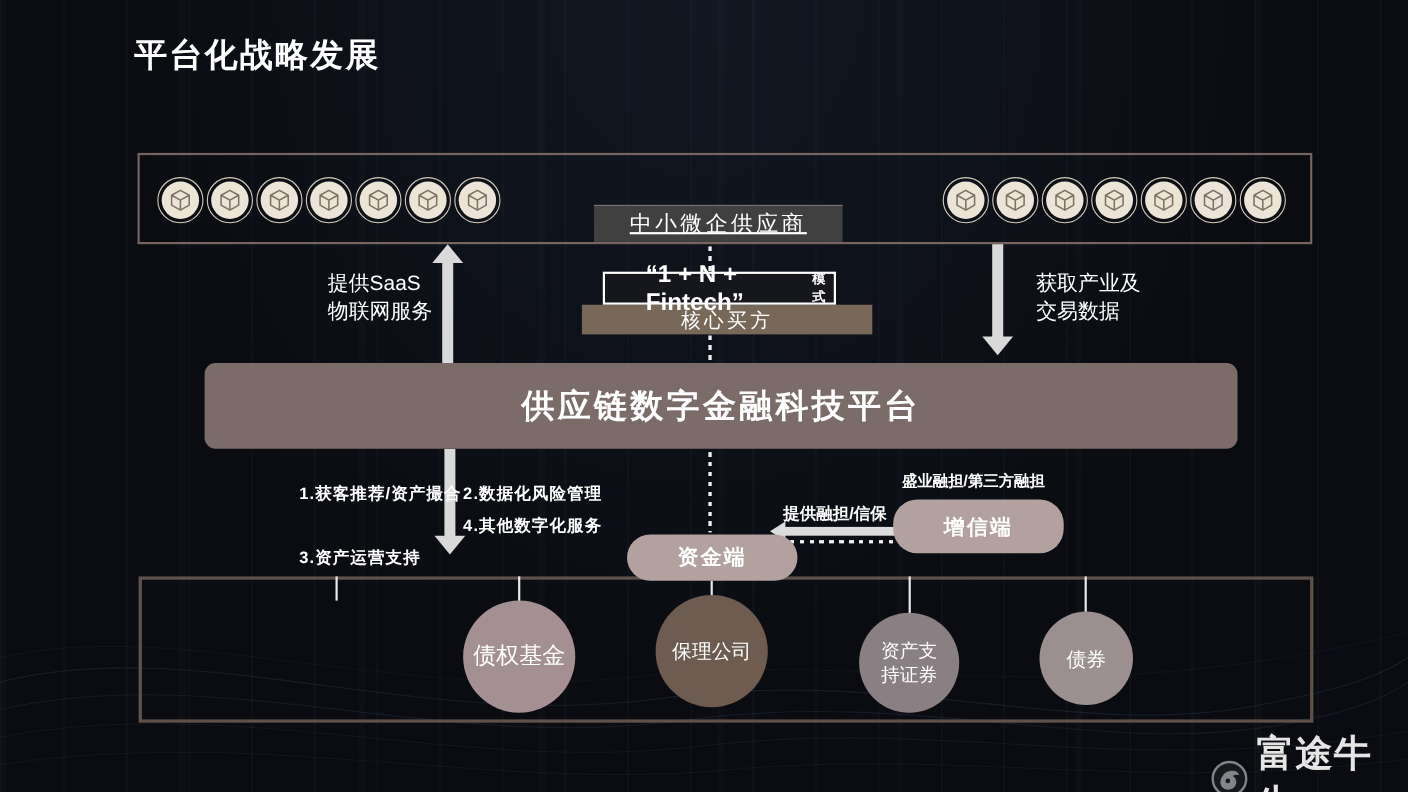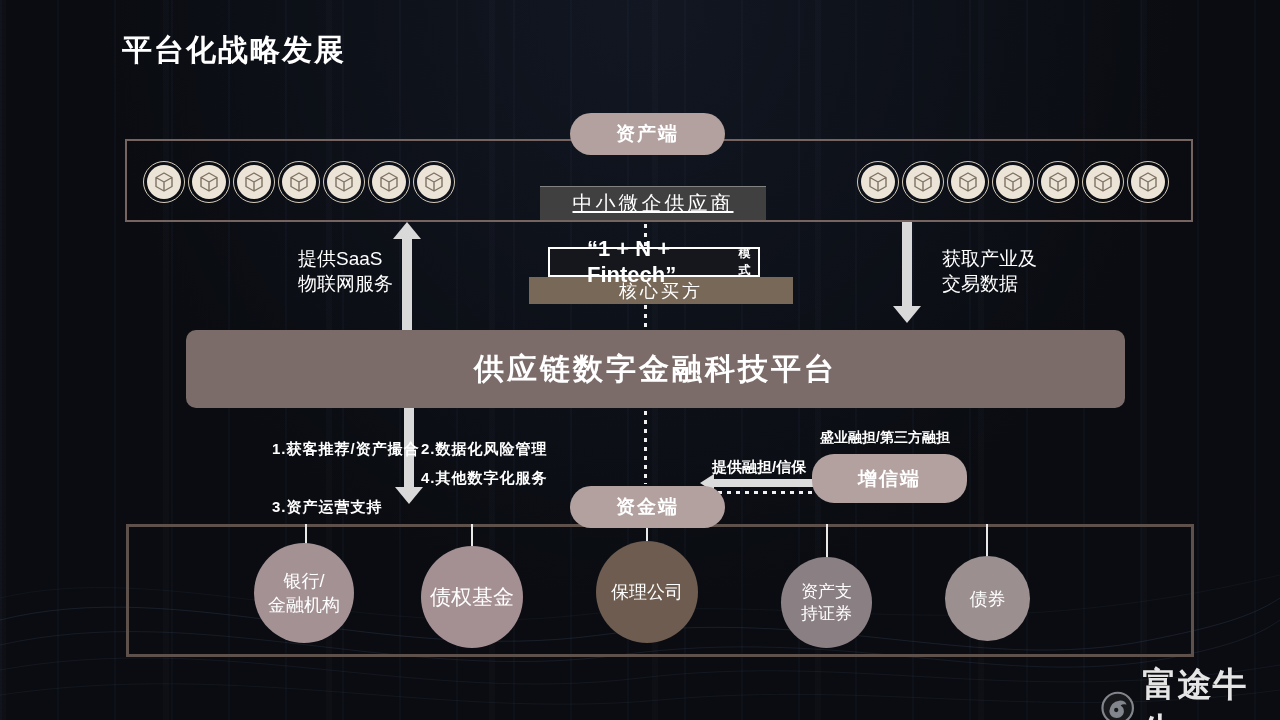--- a/index.html
+++ b/index.html
@@ -153,23 +153,20 @@
       <g id="cube-sym">
         <path d="M12 3 L20 7.5 L20 16.5 L12 21 L4 16.5 L4 7.5 Z M4 7.5 L12 12 L20 7.5 M12 12 L12 21" fill="none" stroke="#7e7264" stroke-width="1.4" stroke-linejoin="round"></path>
       </g>
     </defs>
   </svg>
 
   <div class="abs page-title">平台化战略发展</div>
 
   <div class="panel panel-top"></div>
 
-  <div class="pill pill-asset">
-    <span>资产端</span>
-  </div>
 
   <div class="icon-row icon-row-left">
     <span class="pkg">
         <span class="pkg-inner">
           <svg width="24" height="24" viewBox="0 0 24 24">
             <use href="#cube-sym"></use>
           </svg>
         </span>
       </span>
     <span class="pkg">
@@ -328,22 +325,20 @@
   </div>
 
   <div class="panel panel-bottom"></div>
 
   <div class="connector conn-1"></div>
   <div class="connector conn-2"></div>
   <div class="connector conn-3"></div>
   <div class="connector conn-4"></div>
   <div class="connector conn-5"></div>
 
-  <div class="circle circle-1" style="background: rgb(163, 145, 148);">银行/
-金融机构</div>
   <div class="circle circle-2" style="background: rgb(164, 143, 146);">债权基金</div>
   <div class="circle circle-3" style="background: rgb(109, 92, 79);">保理公司</div>
   <div class="circle circle-4" style="background: rgb(138, 127, 130);">资产支
 持证券</div>
   <div class="circle circle-5" style="background: rgb(155, 143, 144);">债券</div>
 
   <div class="watermark">
     <svg width="36" height="36" viewBox="0 0 36 36">
       <circle cx="18" cy="18" r="15.5" fill="#17191d" stroke="#82858b" stroke-width="2.2"></circle>
       <path d="M9.5 21 Q11 11.5 19.5 10.5 Q25.5 10 27 14.5 Q23 13.5 21 15.5 Q26 18.5 23.5 24.5 Q20 29.5 13.5 27.5 Q9.8 25.5 9.5 21 Z" fill="#82858b"></path>

